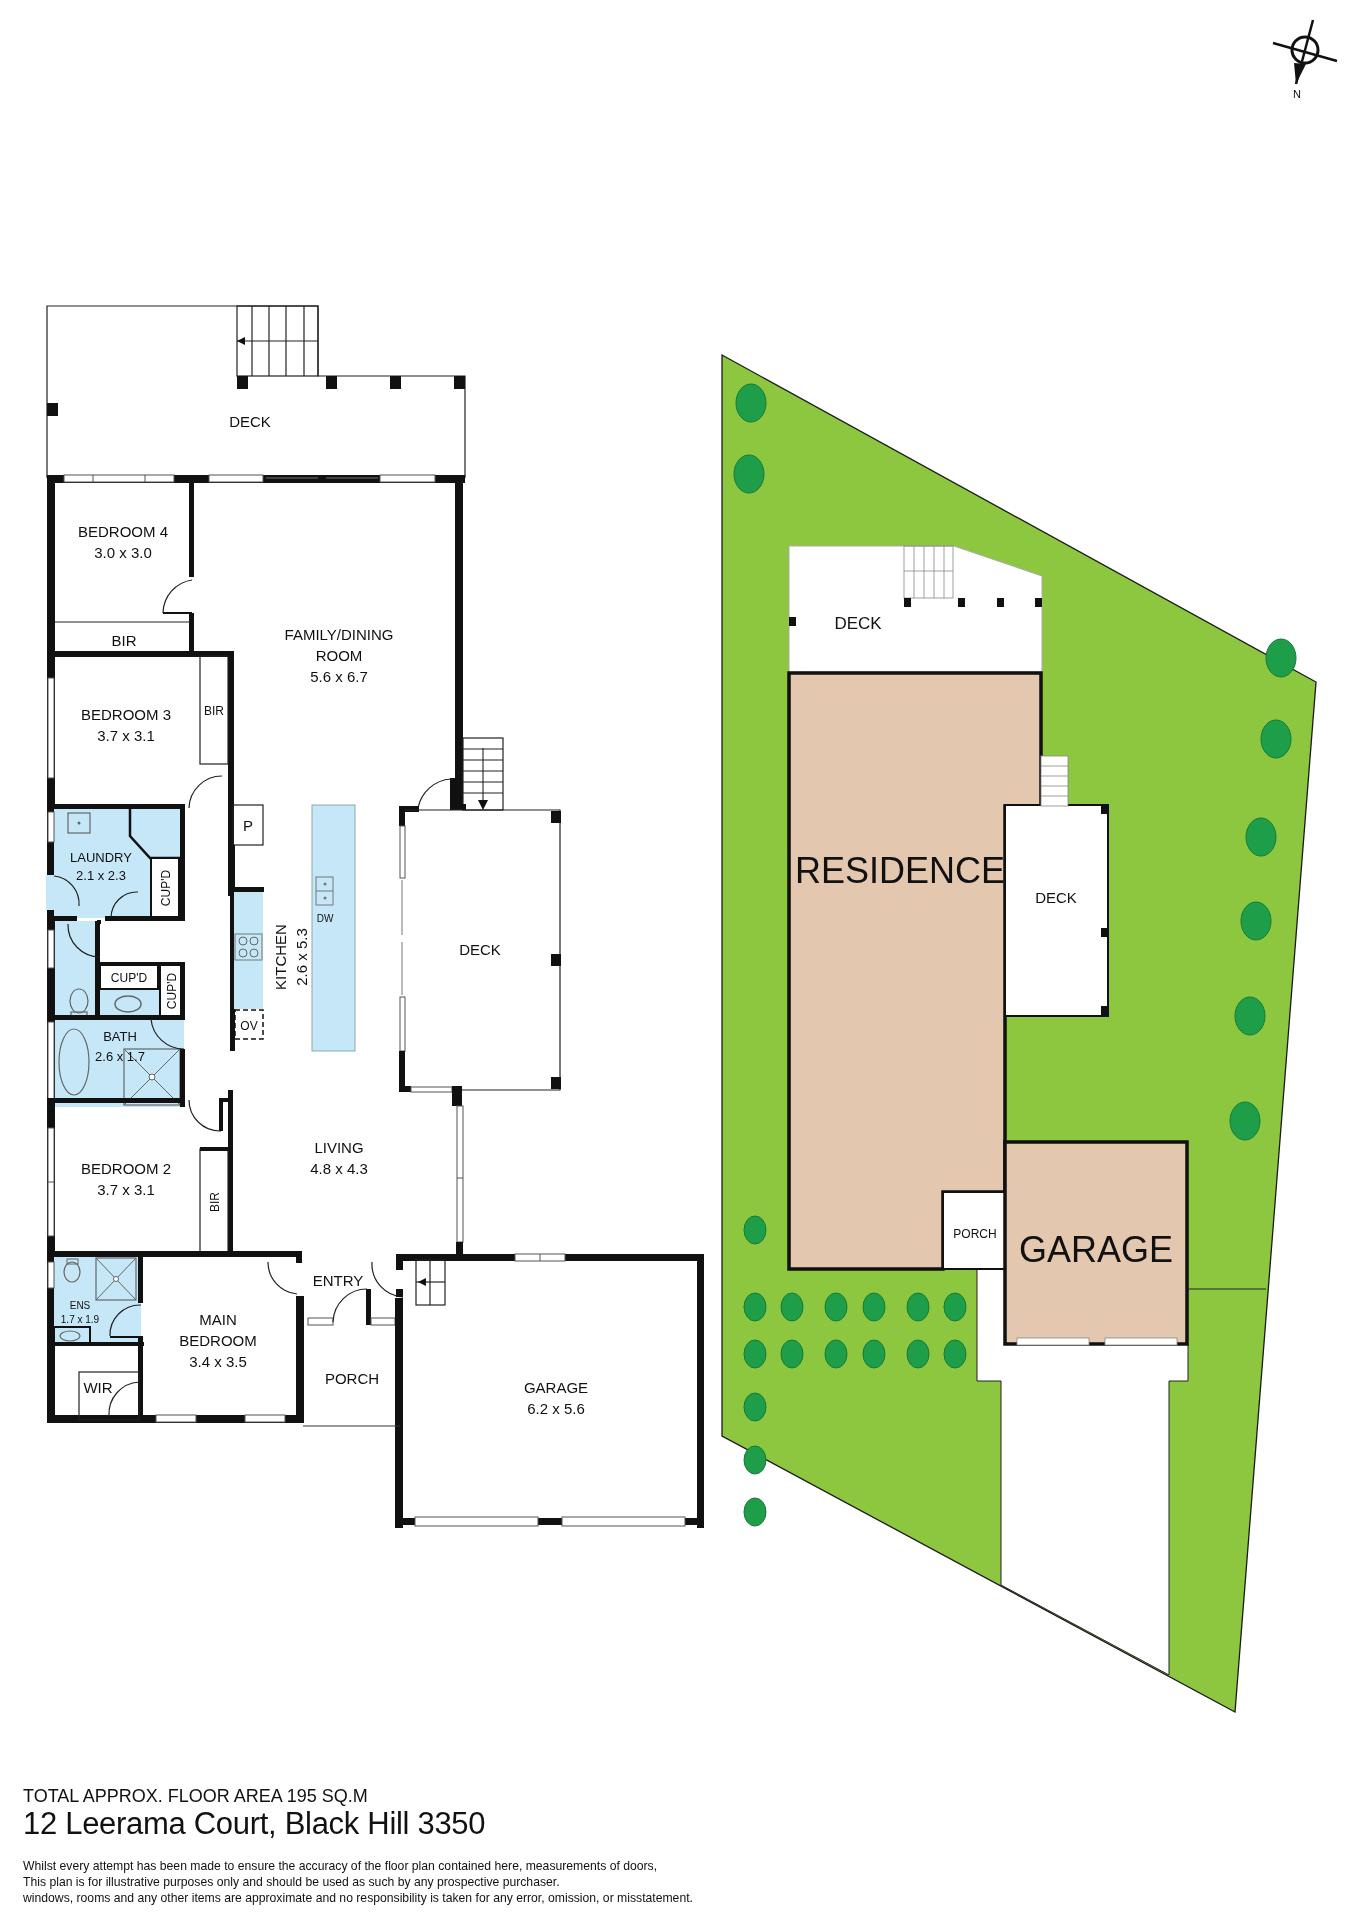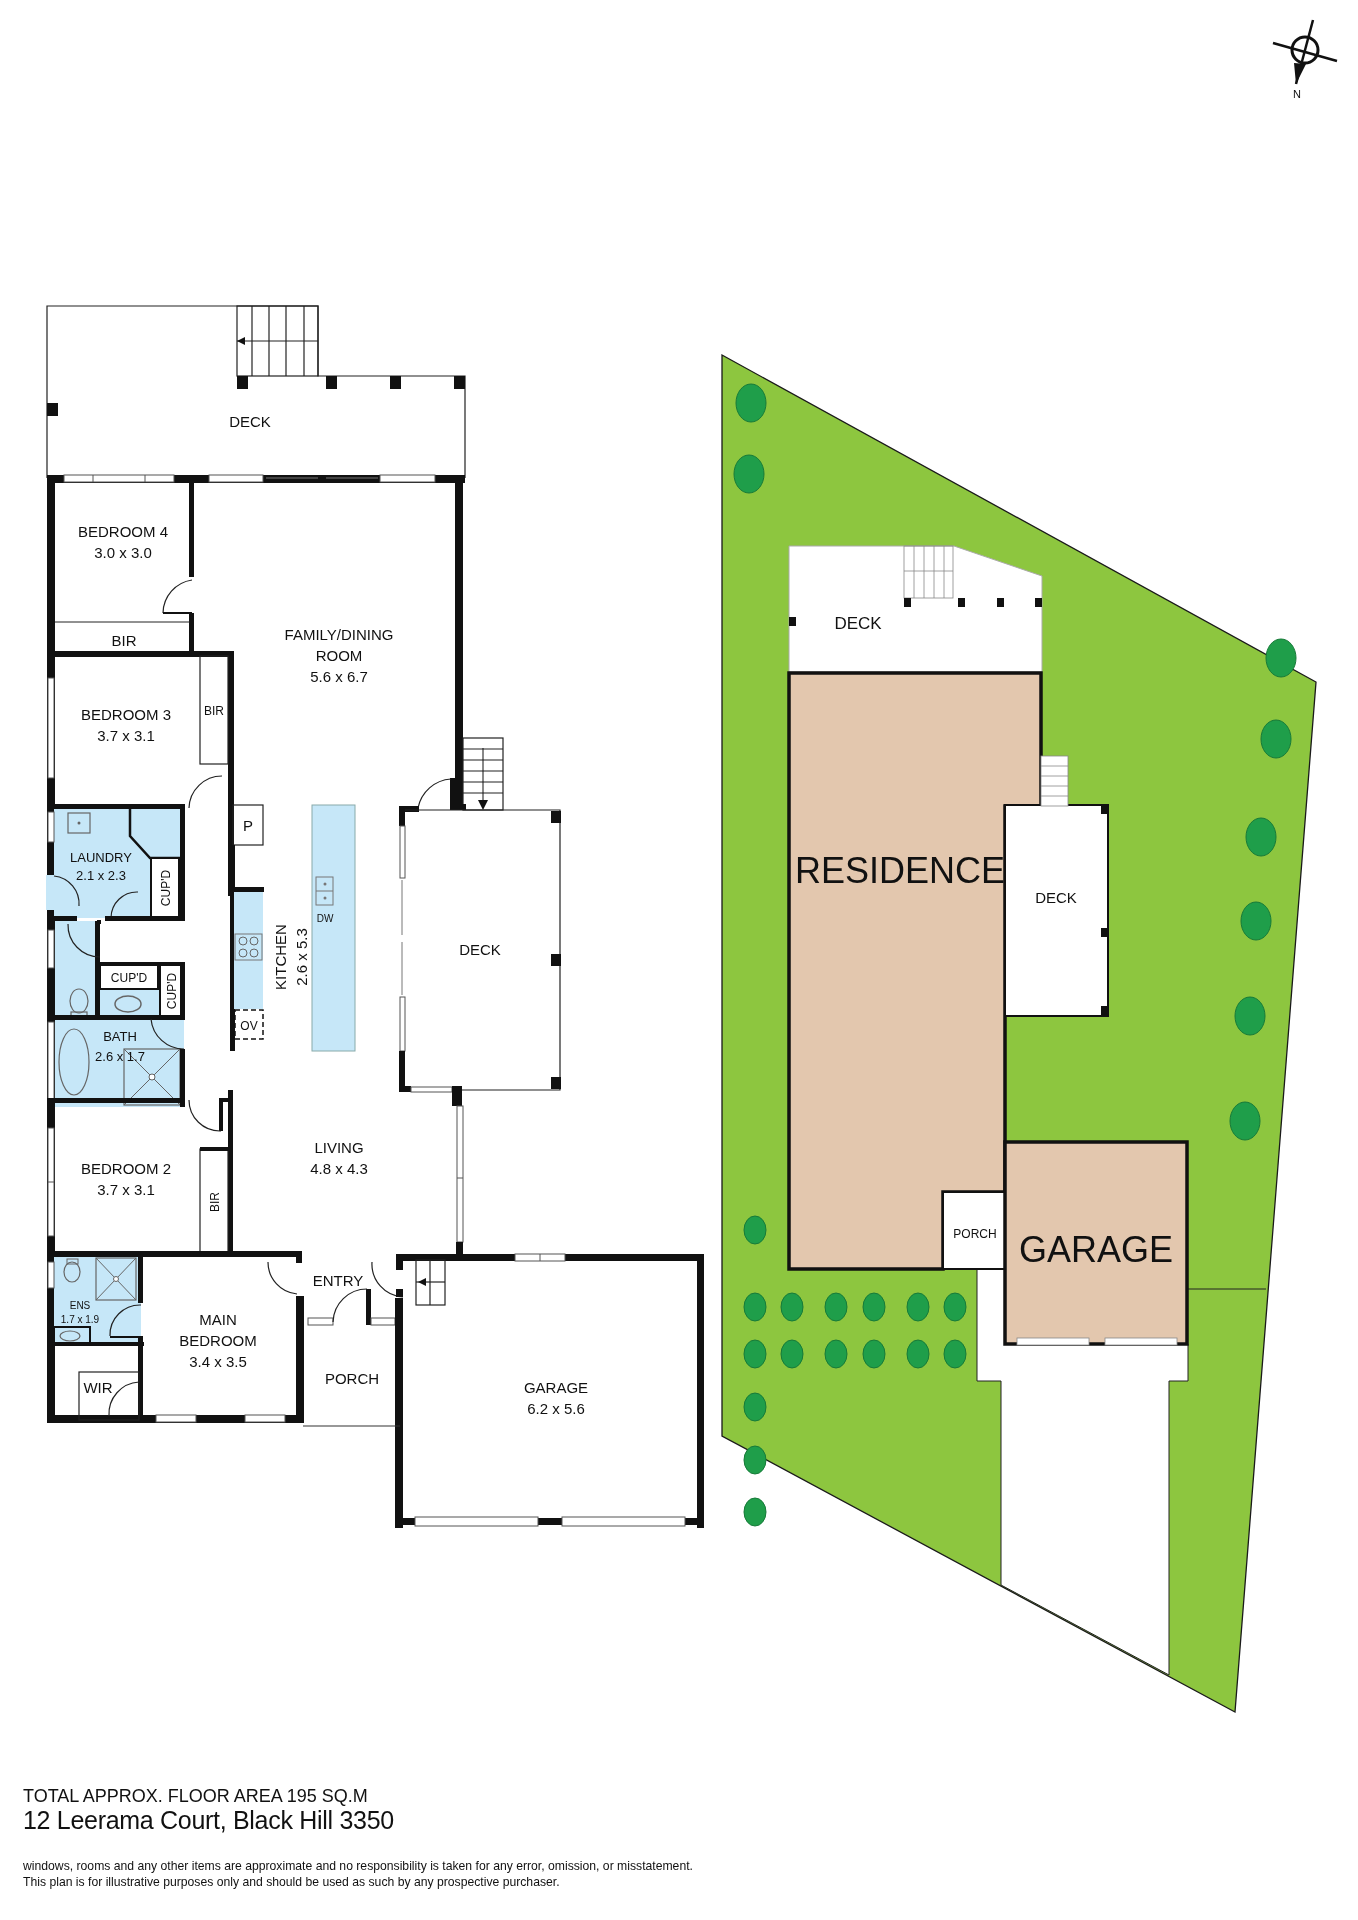--- a/index.html
+++ b/index.html
@@ -10,21 +10,21 @@
   .lbl-s{font-size:12px;text-anchor:middle;}
   .lbl-xs{font-size:10px;text-anchor:middle;}
   .wall{fill:#111;}
   .thin{fill:none;stroke:#222;stroke-width:1.2;}
   .win{fill:#fff;stroke:#555;stroke-width:1;}
   .wet{fill:#C6E7F8;}
   .lawn{fill:#8DC63F;stroke:#1a1a1a;stroke-width:1.3;}
   .tree{fill:#1F9E4A;stroke:#177a38;stroke-width:1;}
   .bld{fill:#E3C7AE;stroke:#111;stroke-width:3.5;}
   .footer{position:absolute;left:23px;}
-  .ft-title{top:1806px;font-size:25px;letter-spacing:-0.3px;}
+  .ft-title{top:1806px;font-size:31px;letter-spacing:-0.3px;}
   .ft-area{top:1786px;font-size:18px;}
   .ft-disc{top:1858px;font-size:12.2px;line-height:16px;width:800px;}
   .compass-n{font-size:11px;}
 </style>
 </head>
 <body>
 
 <svg width="1358" height="1920" viewBox="0 0 1358 1920">
 
   <g>
@@ -363,15 +363,16 @@
       <ellipse class="tree" cx="755" cy="1407" rx="11" ry="14"></ellipse>
       <ellipse class="tree" cx="755" cy="1460" rx="11" ry="14"></ellipse>
       <ellipse class="tree" cx="755" cy="1512" rx="11" ry="14"></ellipse>
     </g>
   </g>
 </svg>
 
 <div class="footer ft-title">12 Leerama Court, Black Hill 3350</div>
 <div class="footer ft-area">TOTAL APPROX. FLOOR AREA 195 SQ.M</div>
 <div class="footer ft-disc">
+  <div>Whilst every attempt has been made to ensure the accuracy of the floor plan contained here, measurements of doors,</div>
+  <div>This plan is for illustrative purposes only and should be used as such by any prospective purchaser.</div>
   <div>windows, rooms and any other items are approximate and no responsibility is taken for any error, omission, or misstatement.</div>
-  <div>This plan is for illustrative purposes only and should be used as such by any prospective purchaser.</div>
 </div>
 
 </body></html>

